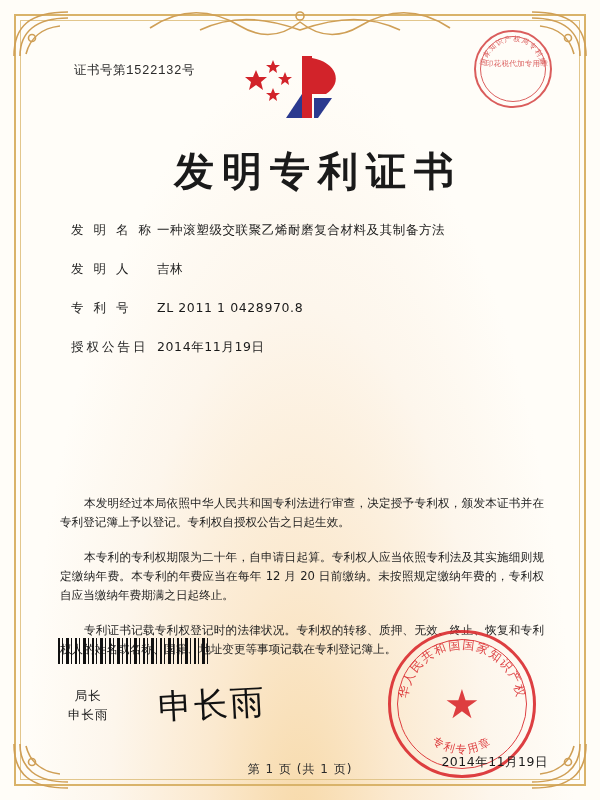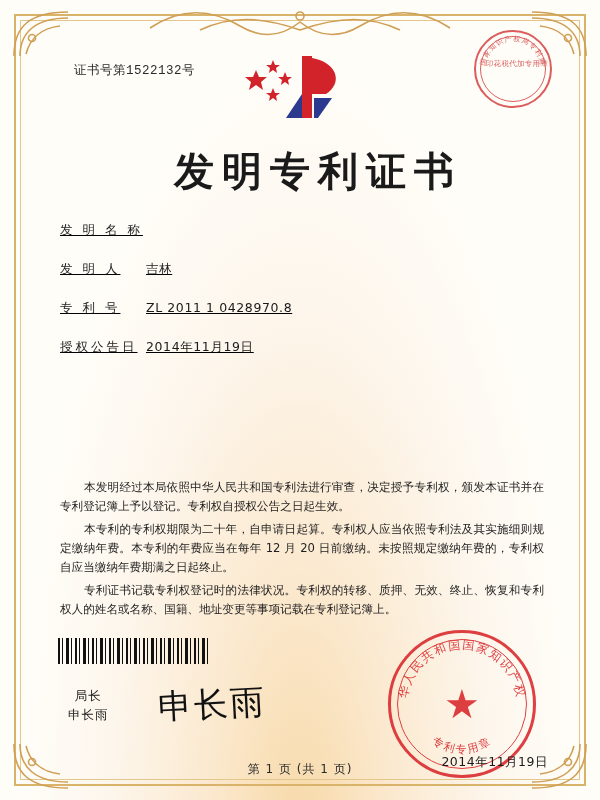--- a/index.html
+++ b/index.html
@@ -72,39 +72,39 @@
   .title{
     position:absolute;left:0;right:0;top:144px;text-align:center;
     font-size:40px;font-weight:bold;letter-spacing:8px;
     color:#1a1a1a;
     font-family:"DejaVu Sans","Liberation Sans",sans-serif;
     padding-left:36px;
   }
 
   
   .fields{
-    position:absolute;left:60px;top:222px;right:56px;text-decoration:underline;
+    position:absolute;left:71px;top:222px;right:56px;
   }
   .field{
     display:flex;align-items:baseline;margin-bottom:22px;
     font-size:12.5px;color:#222;
   }
   .f-label{
     width:86px;flex:0 0 86px;letter-spacing:3px;color:#1f1f1f;
   }
   .f-value{
     flex:1;letter-spacing:.6px;color:#1a1a1a;
   }
 
   
   .body{
     position:absolute;left:60px;right:56px;top:478px;
     font-size:11.6px;line-height:19px;color:#1f1f1f;text-align:justify;
   }
-  .body p{margin:0 0 4px 0;text-indent:24px;}
+  .body p{margin:16px 0 4px 0;text-indent:24px;}
 
   
   .barcode{
     position:absolute;left:58px;top:638px;width:150px;height:26px;
     background:repeating-linear-gradient(90deg,
       #111 0 2px, transparent 2px 4px, #111 4px 5px, transparent 5px 8px,
       #111 8px 11px, transparent 11px 13px, #111 13px 14px, transparent 14px 17px);
   }
 
   
@@ -237,20 +237,21 @@
       </svg>
     </div>
     <div class="mid">印花税代加专用章</div>
   </div>
 
   <div class="title">发明专利证书</div>
 
   <div class="fields">
     <div class="field">
       <div class="f-label">发 明 名 称</div>
+      <div class="f-value">一种滚塑级交联聚乙烯耐磨复合材料及其制备方法</div>
     </div>
     <div class="field">
       <div class="f-label">发 明 人</div>
       <div class="f-value">吉林</div>
     </div>
     <div class="field">
       <div class="f-label">专 利 号</div>
       <div class="f-value">ZL 2011 1 0428970.8</div>
     </div>
     <div class="field">

